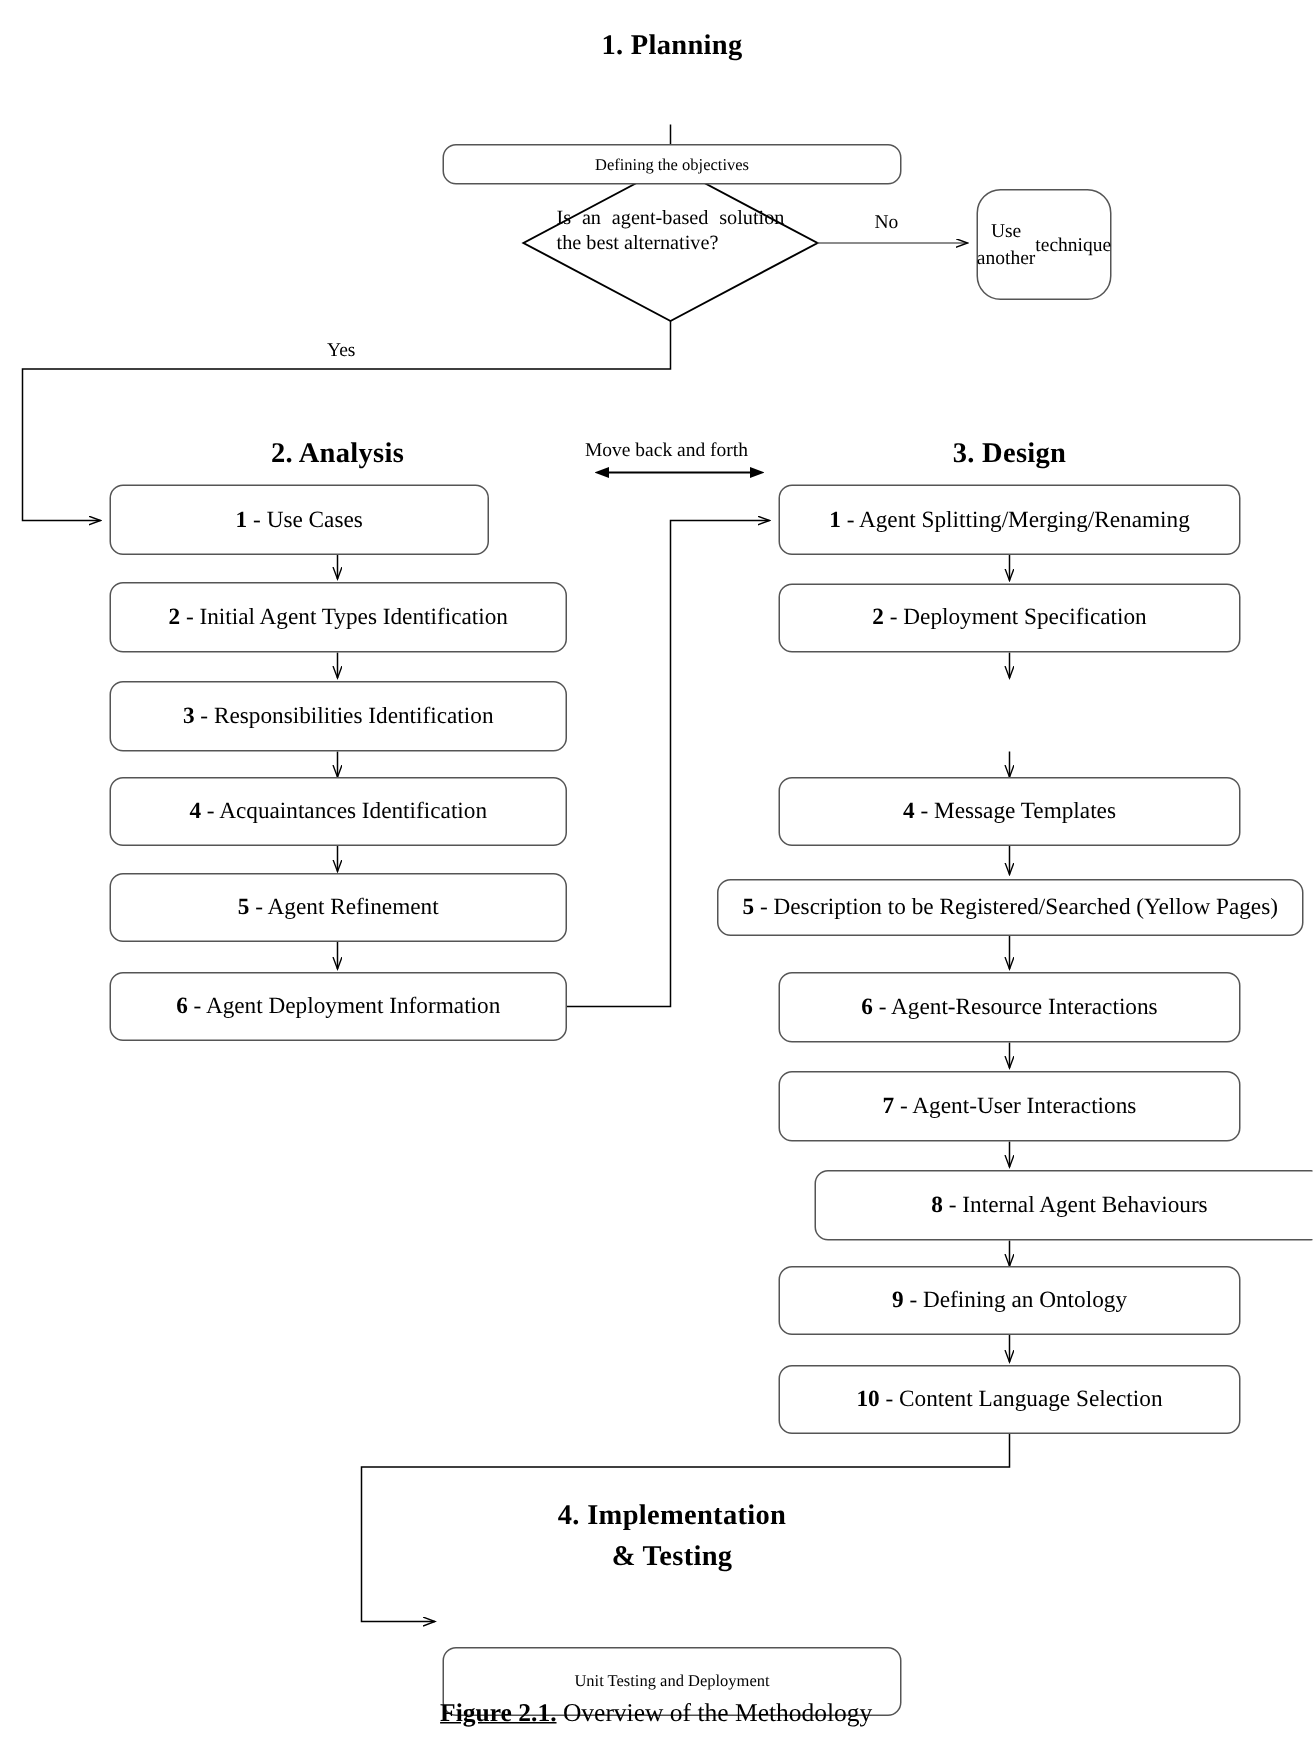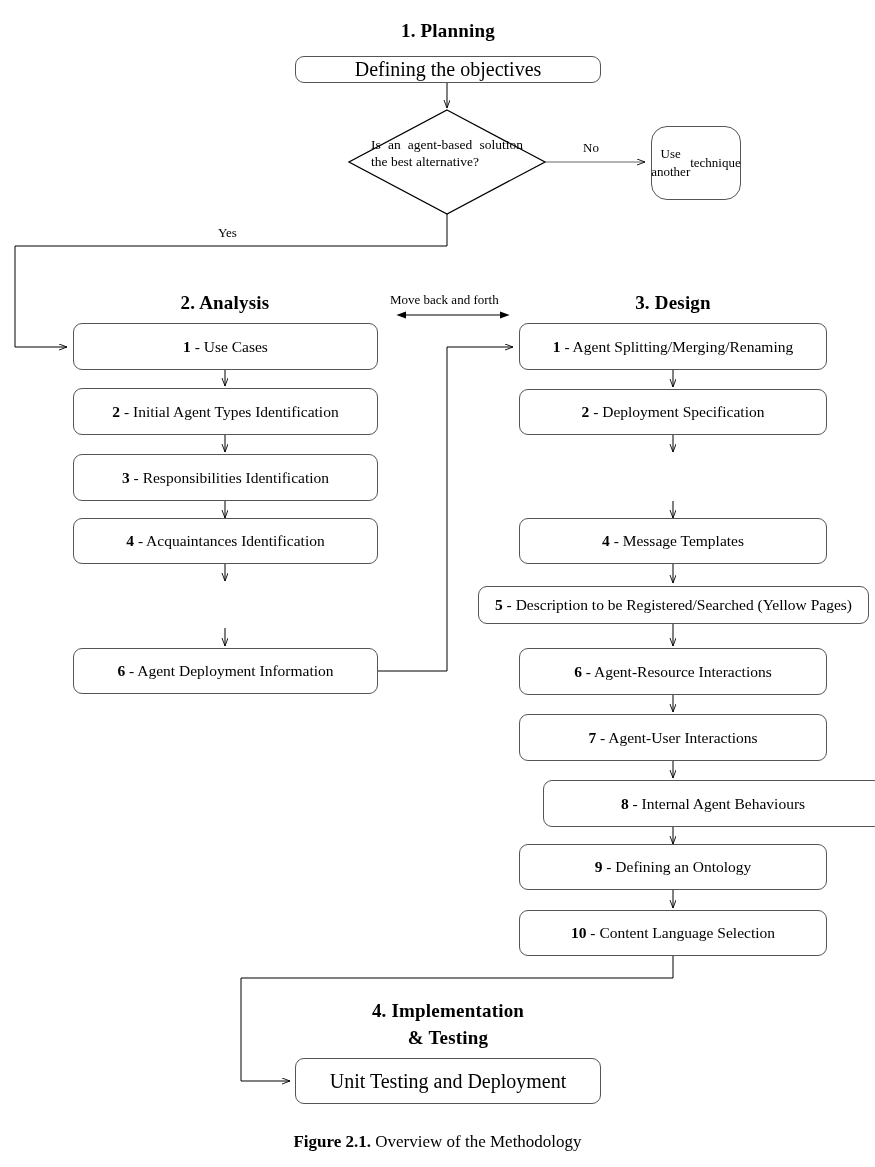--- a/index.html
+++ b/index.html
@@ -7,26 +7,26 @@
   #stage{position:relative;width:875px;height:1167px;overflow:hidden;}
   #wires{position:absolute;left:0;top:0;width:875px;height:1167px;}
   .node{position:absolute;box-sizing:border-box;border:1px solid #555;background:#fff;
         display:flex;align-items:center;justify-content:center;text-align:center;}
   .rbox{border-radius:9px;}
   .rbig{border-radius:16px;}
   .label{position:absolute;white-space:pre;}
   .phase{position:absolute;font-weight:bold;font-size:19px;text-align:center;letter-spacing:.2px;}
   .step{font-size:15.5px;line-height:1.12;padding:0 8px;}
   .step b{font-weight:bold;}
-  .plain{font-size:20px;}
+  .plain{font-size:11px;margin-top:40px;}
   .small{font-size:13px;}
   .diamond-text{position:absolute;font-size:13.5px;line-height:1.28;text-align:justify;
                 text-align-last:left;}
   .caption{position:absolute;width:875px;text-align:center;font-size:17px;}
-  .caption b{font-weight:bold;}
+  .caption b{font-weight:bold;text-decoration:underline;}
 </style>
 </head>
 <body>
 
 <div id="stage">
 
   <svg id="wires" viewBox="0 0 875 1167" xmlns="http://www.w3.org/2000/svg">
     <defs>
       <marker id="ah" markerWidth="9" markerHeight="9" refX="8" refY="3" orient="auto" markerUnits="strokeWidth">
         <path d="M0,0 L8,3 L0,6" fill="none" stroke="#000" stroke-width="0.9"></path>
@@ -96,36 +96,39 @@
 
   <div class="label small" style="left:583px;top:140px;">No</div>
 
   <div class="label small" style="left:218px;top:225px;">Yes</div>
 
   <div class="node rbig small" style="left:651px;top:126px;width:90px;height:74px;flex-direction:row;line-height:1.35;">
     <span>Use another</span>
     <span>technique</span>
   </div>
 
-  <div class="node rbox step" style="left:73px;top:323px;width:305px;height:47px;">
+  <div class="node rbox step" style="left:73px;top:323px;width:253px;height:47px;">
     <span><b>1</b><span> - </span><span>Use Cases</span></span>
   </div>
 
   <div class="node rbox step" style="left:73px;top:388px;width:305px;height:47px;">
     <span><b>2</b><span> - </span><span>Initial Agent Types Identification</span></span>
   </div>
 
   <div class="node rbox step" style="left:73px;top:454px;width:305px;height:47px;">
     <span><b>3</b><span> - </span><span>Responsibilities Identification</span></span>
   </div>
 
   <div class="node rbox step" style="left:73px;top:518px;width:305px;height:46px;">
     <span><b>4</b><span> - </span><span>Acquaintances Identification</span></span>
   </div>
 
+  <div class="node rbox step" style="left:73px;top:582px;width:305px;height:46px;">
+    <span><b>5</b><span> - </span><span>Agent Refinement</span></span>
+  </div>
 
   <div class="node rbox step" style="left:73px;top:648px;width:305px;height:46px;">
     <span><b>6</b><span> - </span><span>Agent Deployment Information</span></span>
   </div>
 
   <div class="label small" style="left:390px;top:292px;">Move back and forth</div>
 
   <div class="node rbox step" style="left:519px;top:323px;width:308px;height:47px;">
     <span><b>1</b><span> - </span><span>Agent Splitting/Merging/Renaming</span></span>
   </div>

